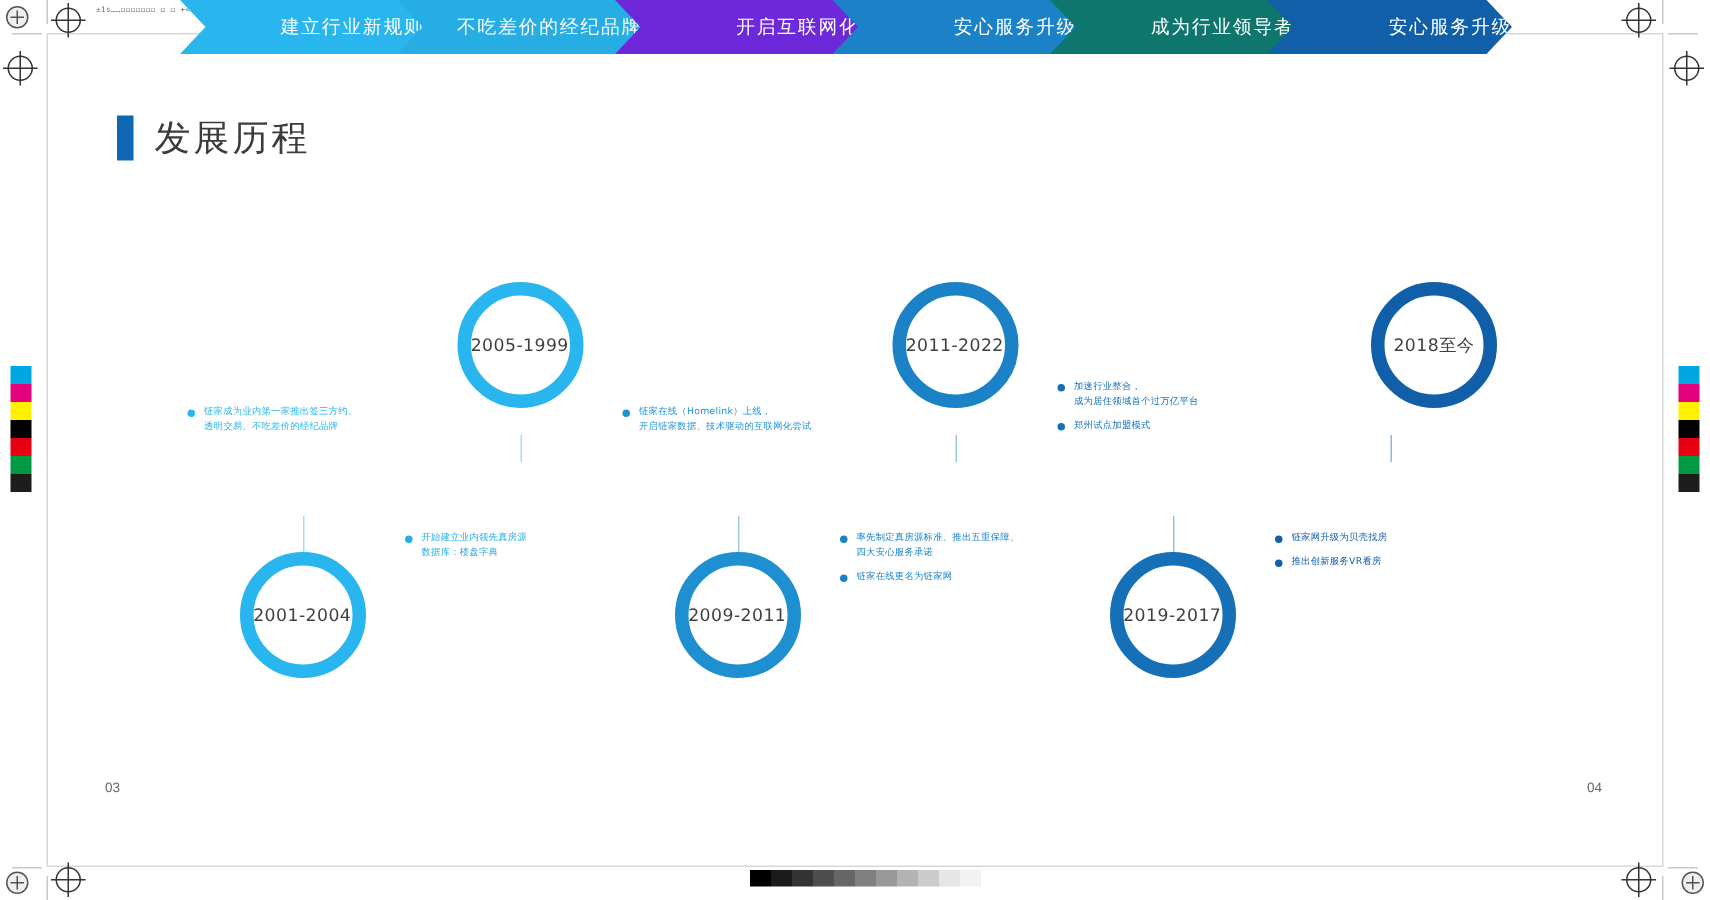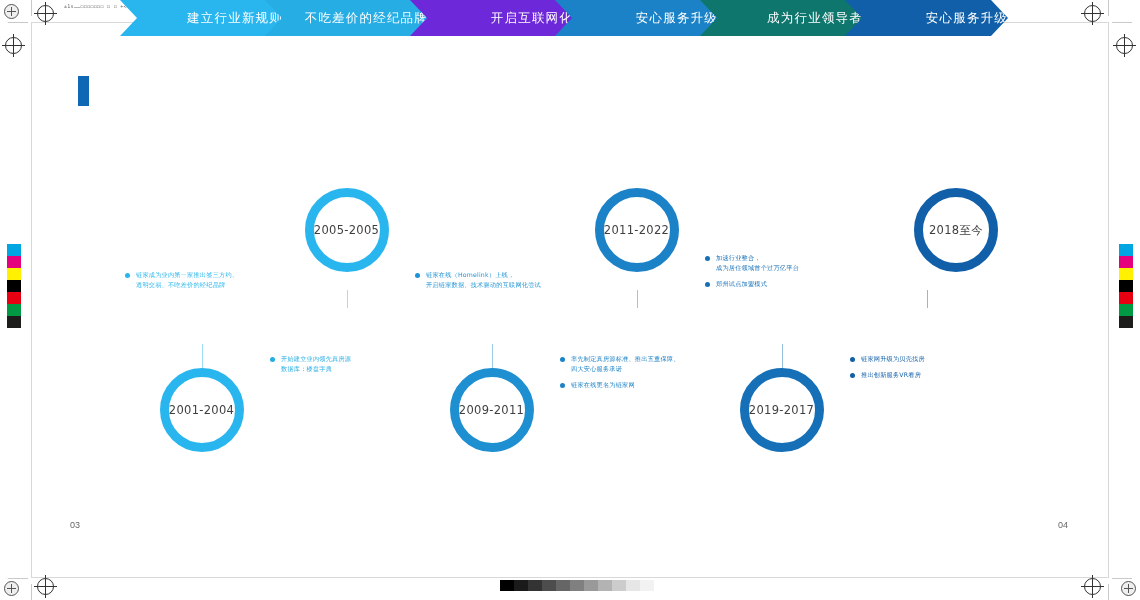--- a/index.html
+++ b/index.html
@@ -163,20 +163,21 @@
       <div class="g" style="background: rgb(242, 242, 242);"></div>
     </div>
 
   <div class="proof-header">±1s……◻◻◻◻◻◻◻ ◻ ◻ +&lt; · _◻~◻ ' _Π+◻.pdf  5  1806/27   下午6:29</div>
 
   <div class="folio" style="left:70px;  top:520px;">03</div>
   <div class="folio" style="left:1058px;top:520px;">04</div>
 
   <div class="slide-title-wrap">
     <div class="title-bar"></div>
+    <div class="slide-title">发展历程</div>
   </div>
 
   <div id="timeline-layer">
       <div class="chev" style="left: 120px; width: 163px; background: rgb(41, 182, 239); z-index: 10;">
         <span>建立行业新规则</span>
       </div>
       <div class="year-circle" style="left: 159.5px; top: 368px; width: 84px; height: 84px; border: 9px solid rgb(41, 182, 239);">
         <span>2001-2004</span>
       </div>
       <div class="tick" style="left: 201.5px; top: 344px; height: 24px; background: rgb(41, 182, 239); opacity: 0.45;"></div>
@@ -184,21 +185,21 @@
         <div class="note-row">
           <span class="note-dot" style="background: rgb(41, 182, 239);"></span>
           <span class="note-text" style="color: rgb(41, 182, 239);">链家成为业内第一家推出签三方约、
 透明交易、不吃差价的经纪品牌</span>
         </div>
       </div>
       <div class="chev" style="left: 265px; width: 163px; background: rgb(37, 173, 228); z-index: 11;">
         <span>不吃差价的经纪品牌</span>
       </div>
       <div class="year-circle" style="left: 304.5px; top: 188px; width: 84px; height: 84px; border: 9px solid rgb(41, 182, 239);">
-        <span>2005-2005</span>
+        <span>2005-1999</span>
       </div>
       <div class="tick" style="left: 346.5px; top: 290px; height: 18px; background: rgb(41, 182, 239); opacity: 0.45;"></div>
       <div class="note" style="left: 270px; width: 200px; top: 354px;">
         <div class="note-row">
           <span class="note-dot" style="background: rgb(37, 173, 228);"></span>
           <span class="note-text" style="color: rgb(37, 173, 228);">开始建立业内领先真房源
 数据库：楼盘字典</span>
         </div>
       </div>
       <div class="chev" style="left: 410px; width: 163px; background: #6d28d9; z-index: 12;">

